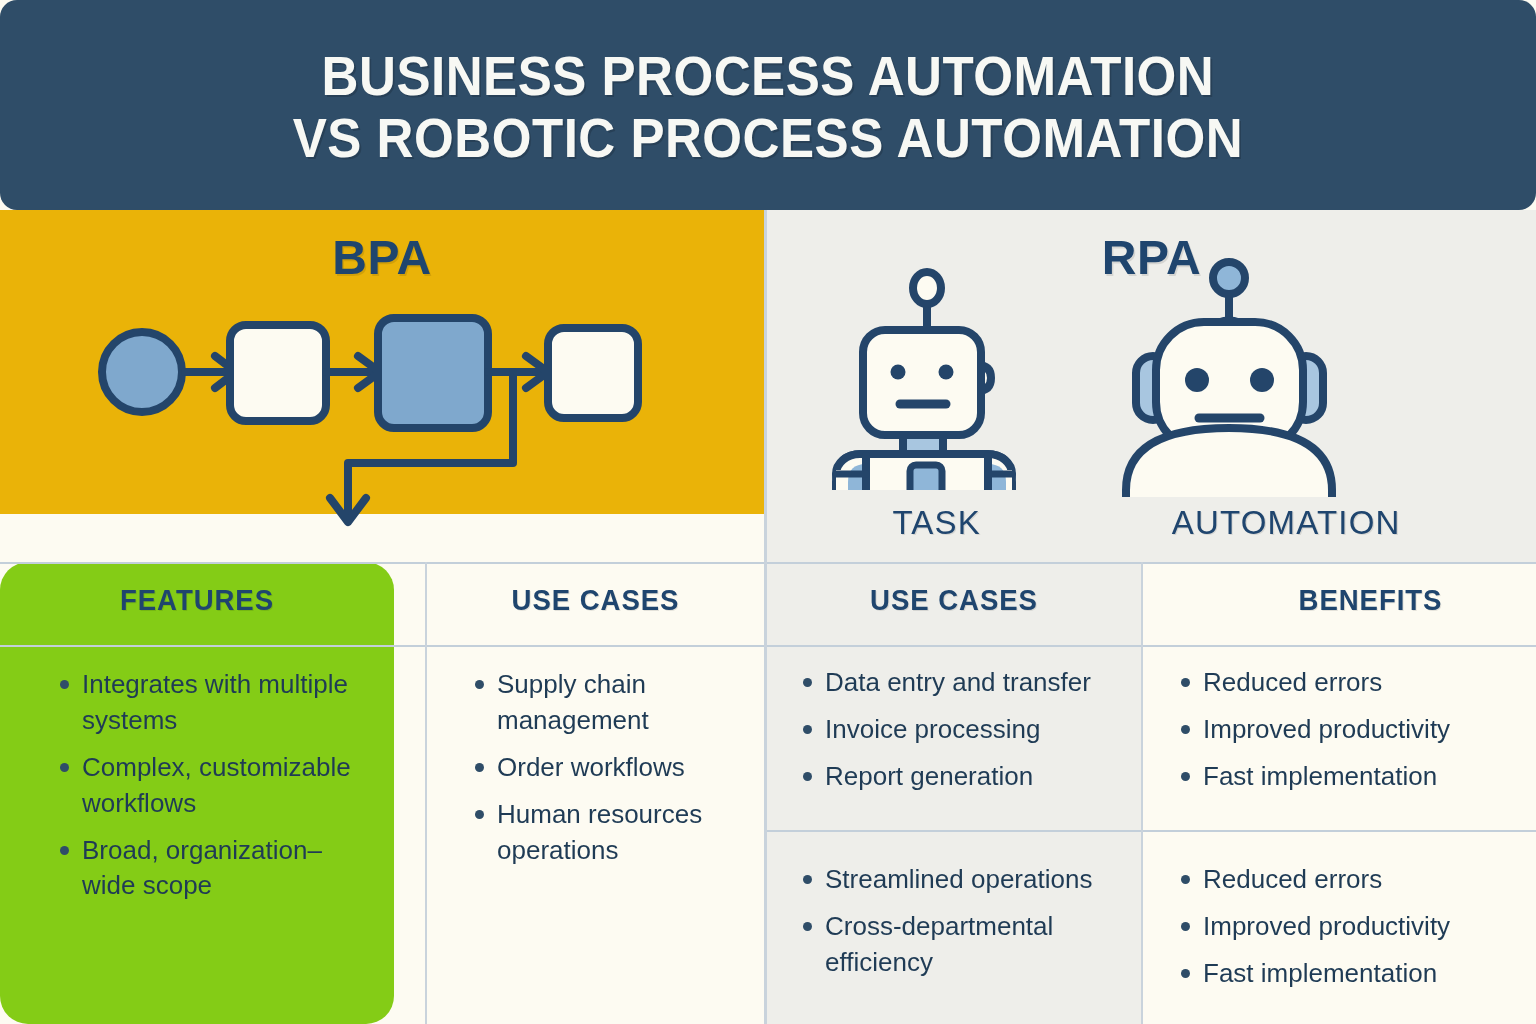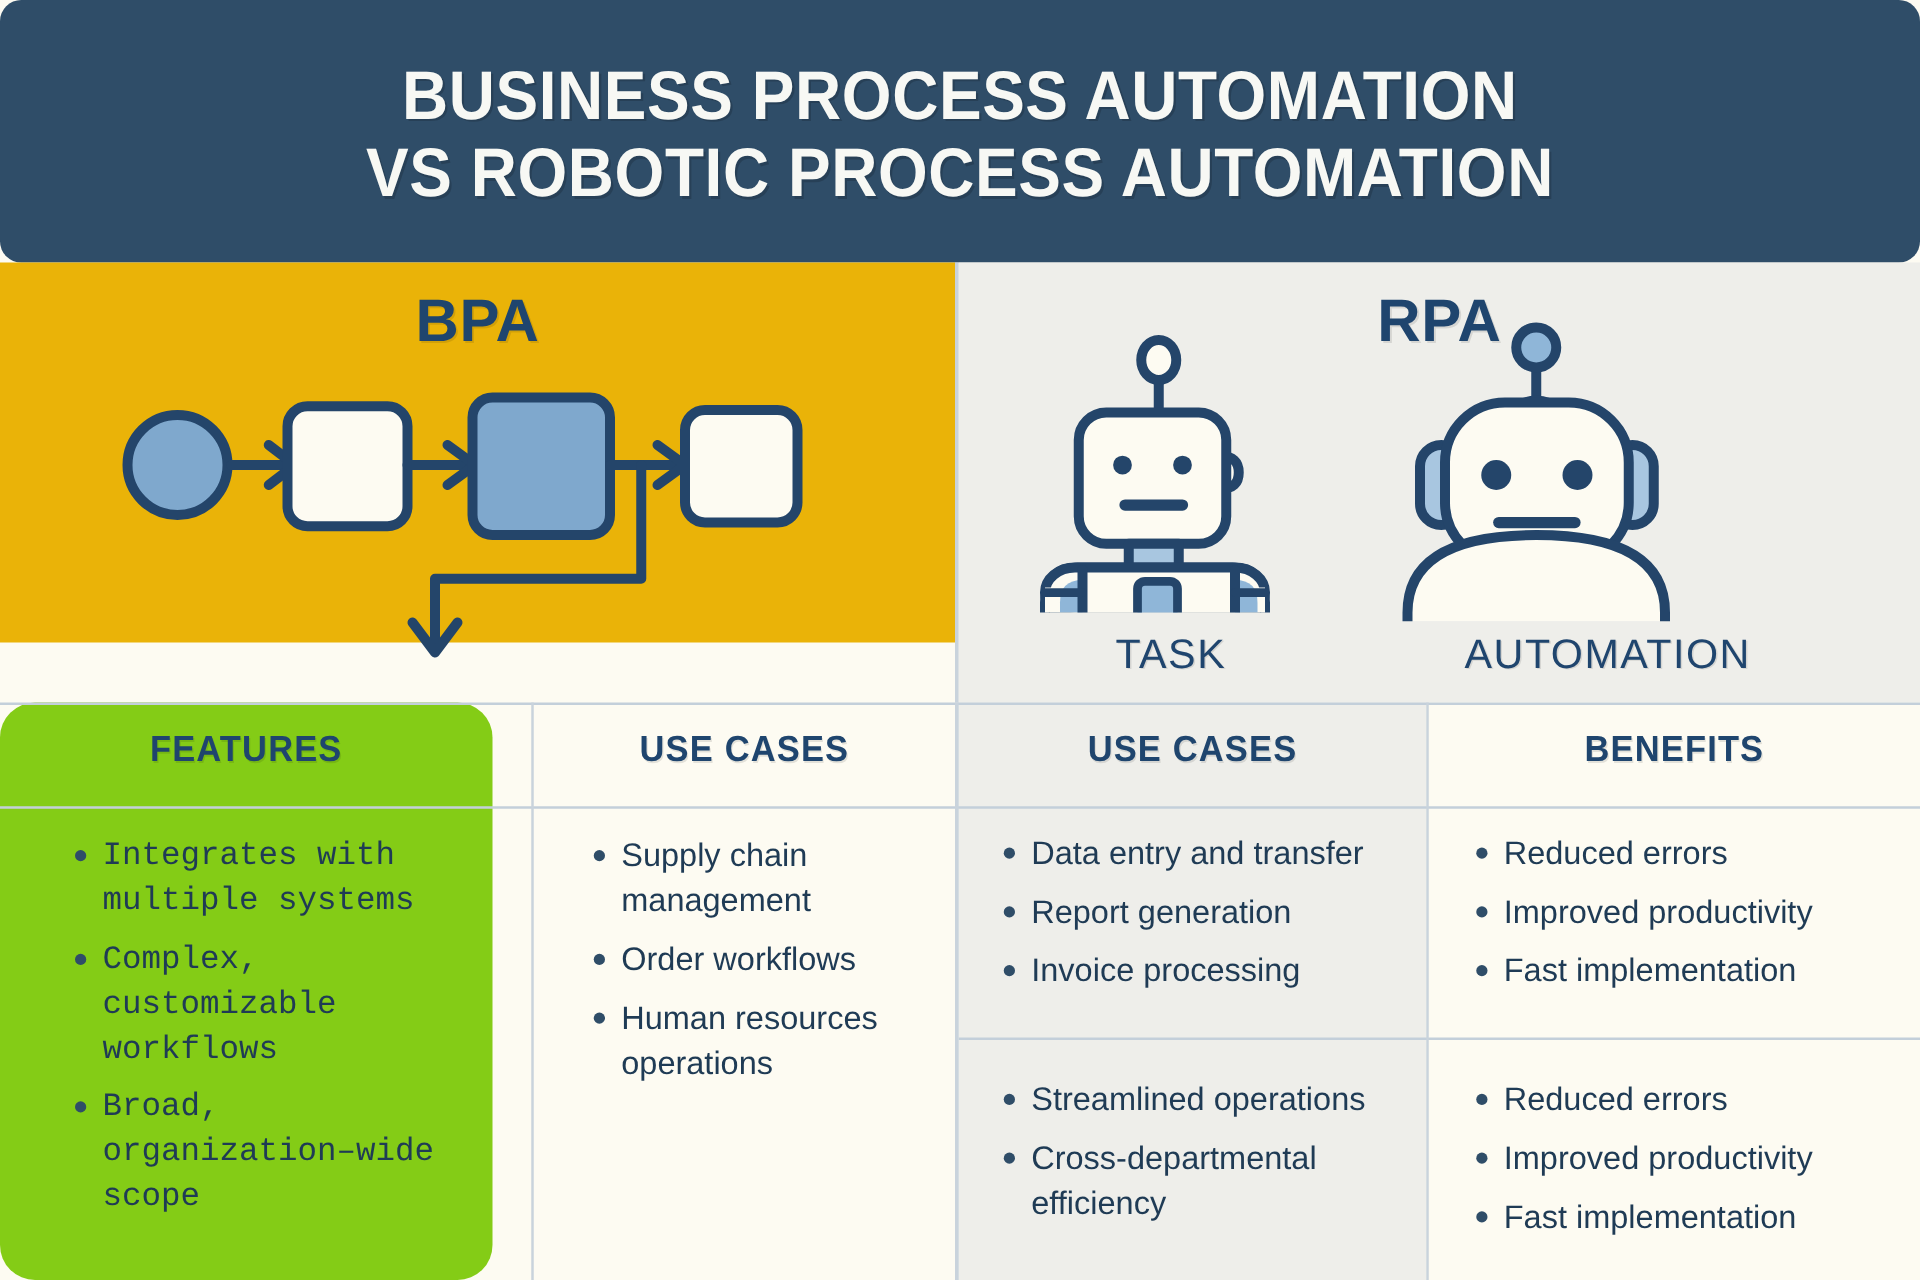--- a/index.html
+++ b/index.html
@@ -127,21 +127,21 @@
   }
   .col {
     position: absolute;
     top: 0;
     height: 462px;
     box-sizing: border-box;
   }
   .col-1 { left: 0;    width: 394px; background: #84cc16; border-radius: 28px; }
   .col-2 { left: 427px; width: 337px; background: #fdfbf2; }
   .col-3 { left: 767px; width: 374px; background: #eeeeea; }
-  .col-4 { left: 1143px; width: 393px; background: #fdfbf2; }
+  .col-4 { left: 1143px; width: 393px; background: #fdfbf2; padding-left: 31px; }
 
   .vline {
     position: absolute;
     top: 0; width: 2px; height: 462px;
     background: #c9d3dc;
   }
   .vline-1 { left: 425px; }
   .vline-2 { left: 764px; background: #c9d3dc; width: 3px; }
   .vline-3 { left: 1141px; }
 
@@ -193,21 +193,21 @@
   .bullets li::before {
     content: "";
     position: absolute;
     left: 8px;
     top: 13px;
     width: 9px; height: 9px;
     border-radius: 50%;
     background: #2f4d68;
   }
 
-  .b-col1 { left: 52px; right: 40px; top: 105px; font-family: Liberation Mono, monospace; }
+  .b-col1 { left: 52px; right: 40px; top: 105px; }
   .b-col2 { left: 40px; right: 30px; top: 105px; }
   .b-col3 { left: 28px; right: 18px; top: 103px; }
   .b-col3b { left: 28px; right: 18px; top: 300px; }
   .b-col4 { left: 30px; right: 16px; top: 103px; }
   .b-col4b { left: 30px; right: 16px; top: 300px; }
 </style>
 </head>
 <body>
 
 <div id="infographic">
@@ -334,22 +334,22 @@
         <li>Supply chain management</li>
         <li>Order workflows</li>
         <li>Human resources operations</li>
       </ul>
     </div>
 
     <div class="col col-3">
       <div class="col-head">USE CASES</div>
       <ul class="bullets b-col3">
         <li>Data entry and transfer</li>
+        <li>Invoice processing</li>
         <li>Report generation</li>
-        <li>Invoice processing</li>
       </ul>
       <ul class="bullets b-col3b">
         <li>Streamlined operations</li>
         <li>Cross-departmental efficiency</li>
       </ul>
     </div>
 
     <div class="col col-4">
       <div class="col-head">BENEFITS</div>
       <ul class="bullets b-col4">

